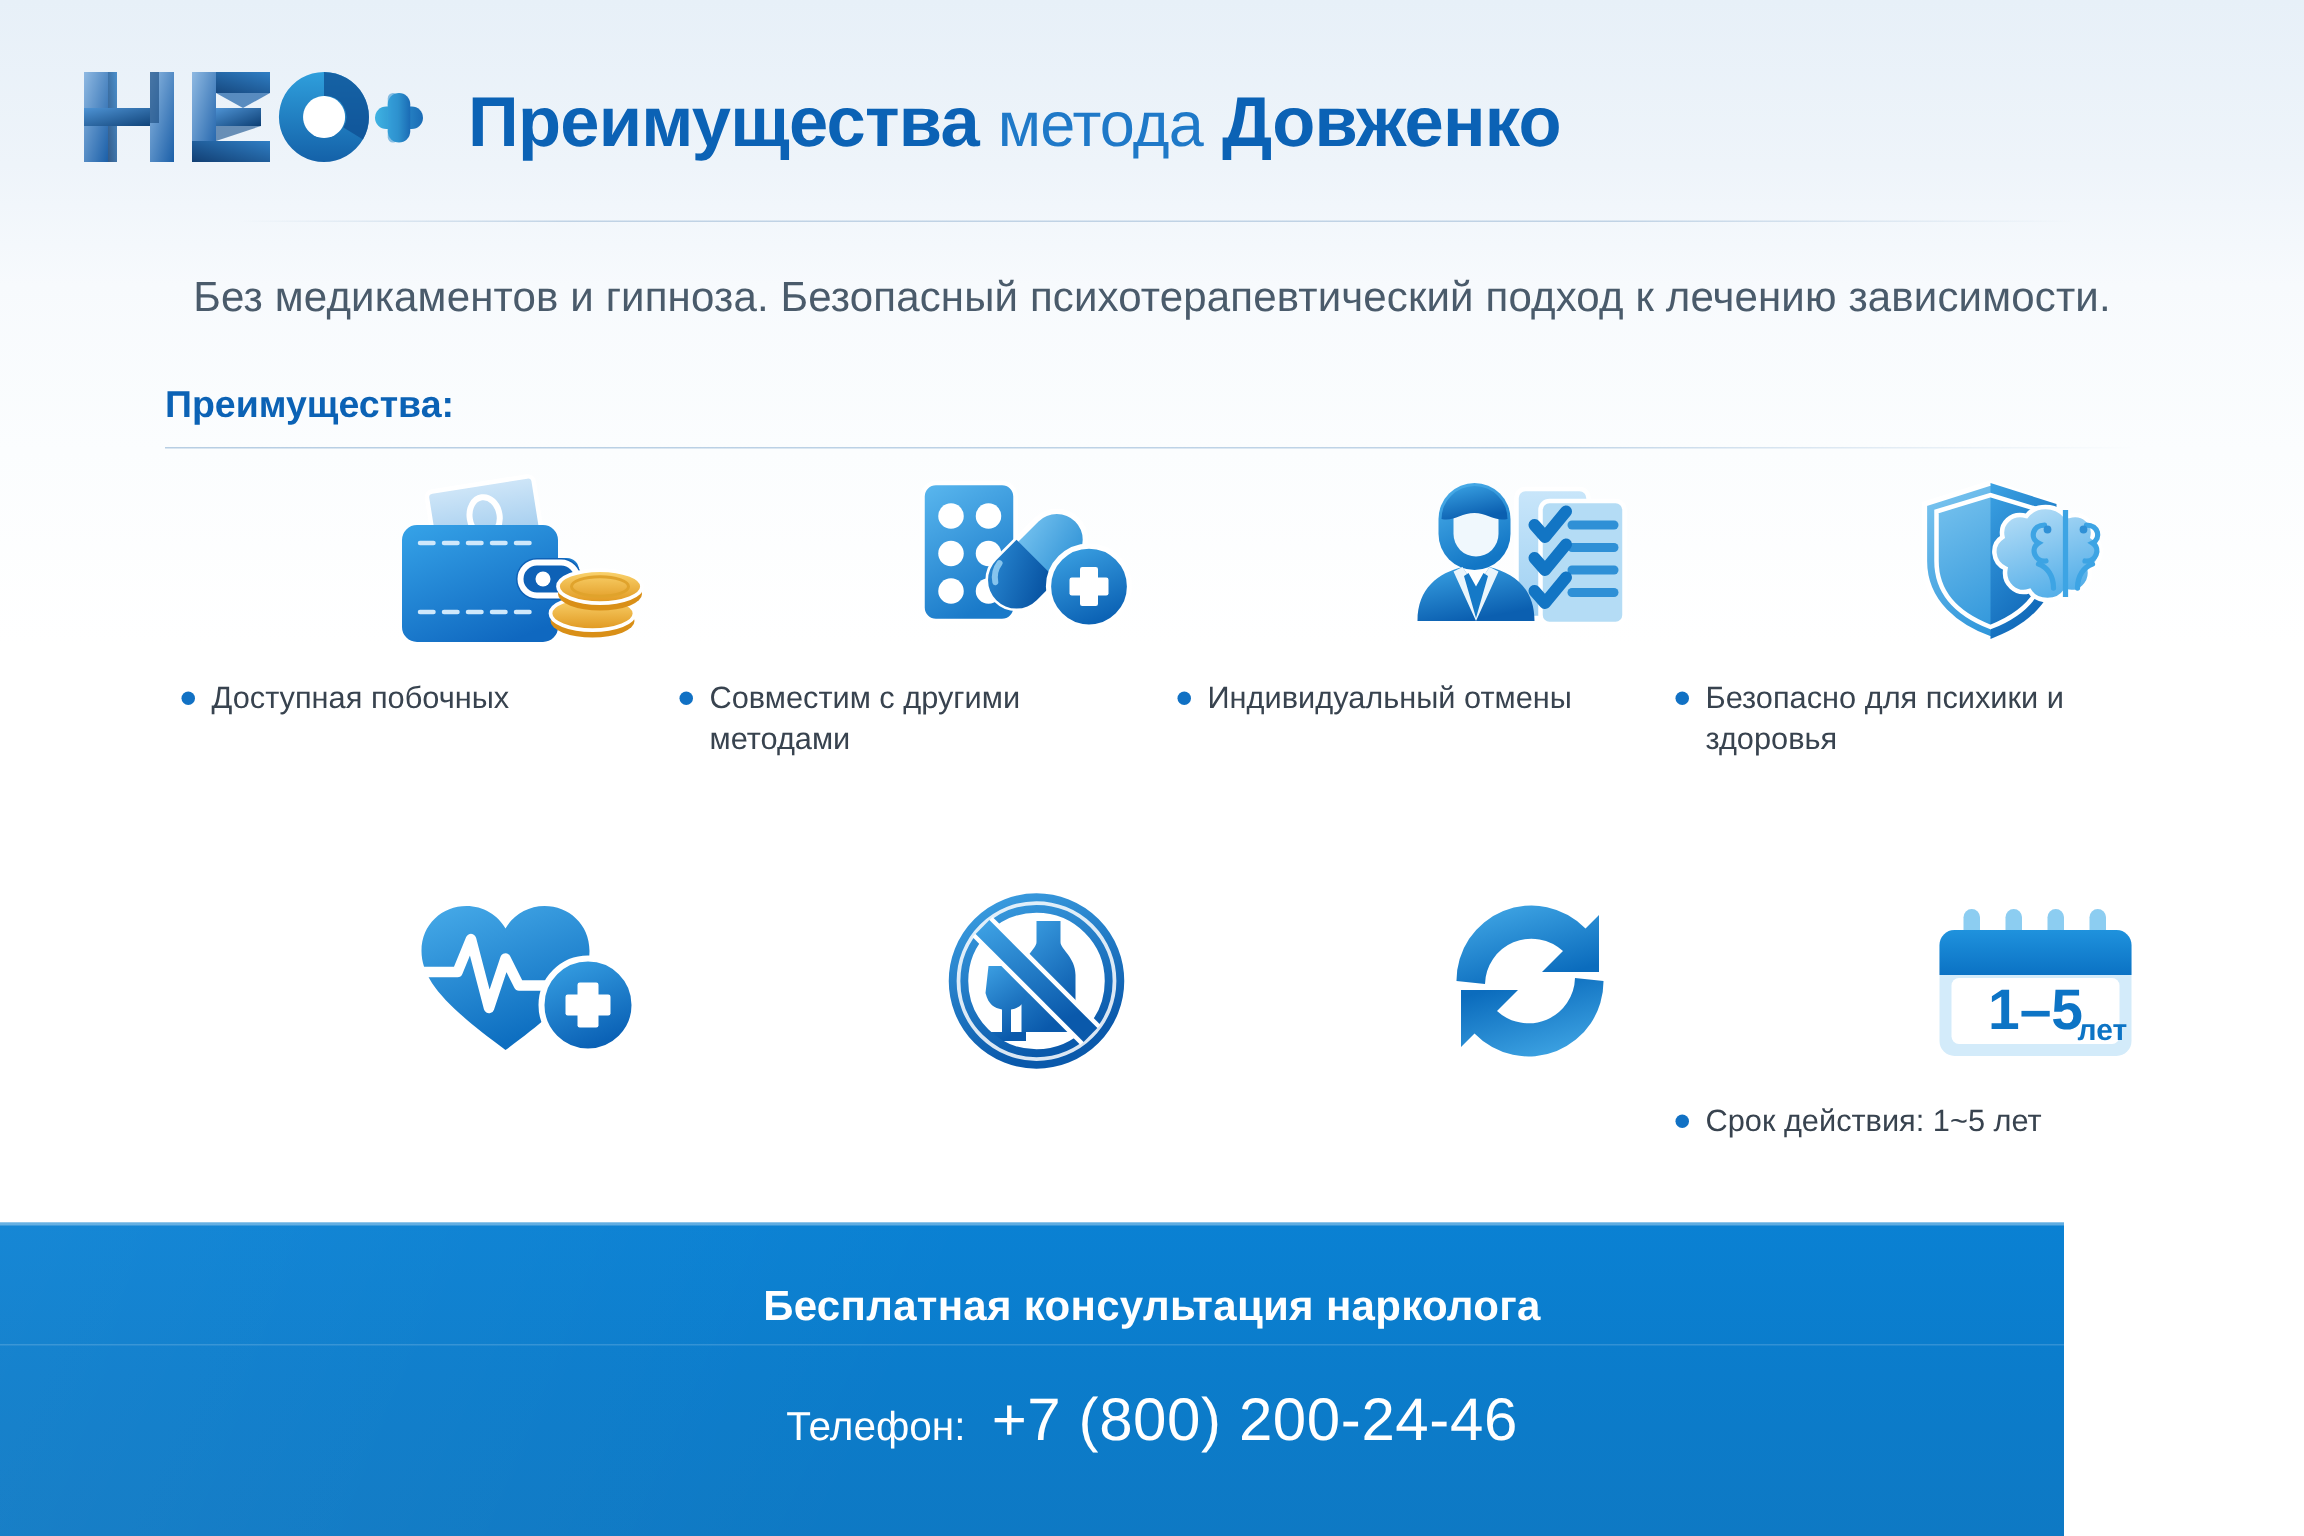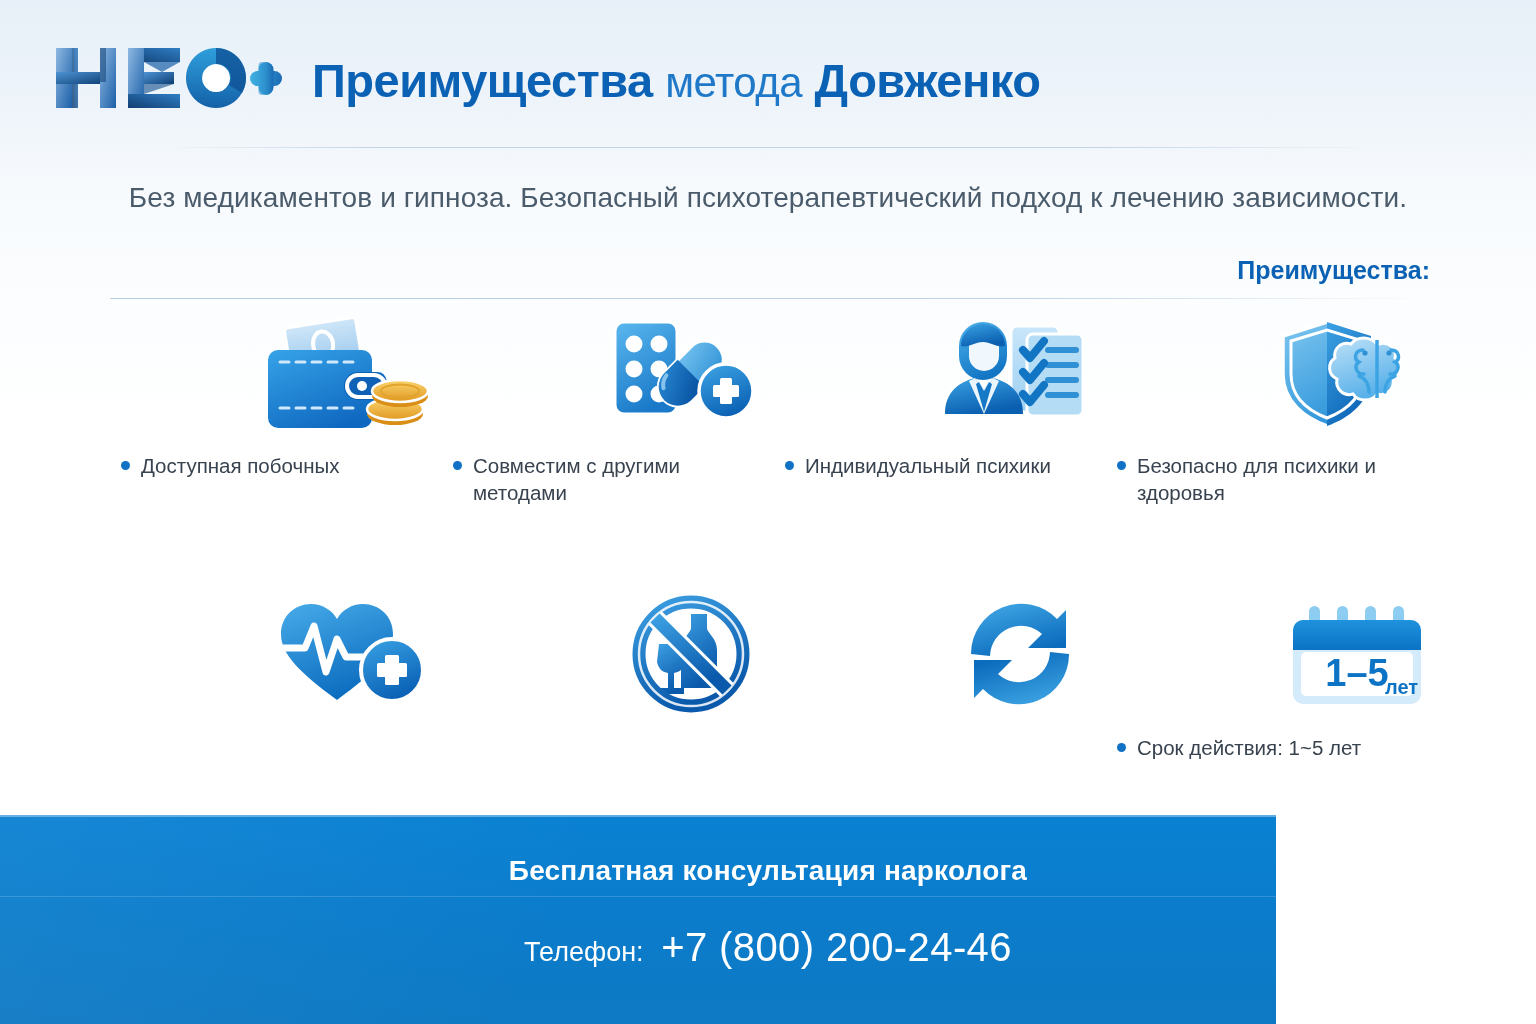--- a/index.html
+++ b/index.html
@@ -83,21 +83,20 @@
     position: absolute;
     left: 110px; top: 258px;
     width: 1320px;
     height: 42px;
   }
   .section-title {
     font-size: 25px;
     font-weight: 700;
     color: #0b62b5;
     line-height: 1;
-    text-align: right;
   }
   .section-rule {
     position: absolute;
     left: 0; top: 40px;
     width: 1315px; height: 1px;
     background: linear-gradient(90deg, rgba(160,190,218,.75) 0%, rgba(160,190,218,.65) 70%, rgba(160,190,218,0) 100%);
   }
 
   
   .grid {
@@ -138,21 +137,21 @@
     font-size: 20.5px;
     line-height: 1.32;
     color: #38434f;
     max-width: 252px;
   }
 
   
   .footer {
     position: absolute;
     left: 0; top: 815px;
-    width: 1276px; height: 209px;
+    width: 1376px; height: 209px;
     background:
       linear-gradient(115deg, rgba(255,255,255,.05) 0%, rgba(255,255,255,0) 45%),
       linear-gradient(180deg, #0a81d3 0%, #0b7ccb 48%, #0e79c4 100%);
     overflow: hidden;
   }
   .footer::before {
     content: "";
     position: absolute;
     left: 0; top: 0; width: 1536px; height: 2px;
     background: rgba(255,255,255,.35);
@@ -388,21 +387,21 @@
           <path d="M22 32 a22 22 0 0 1 44 0 c-8 2 -14 -4 -22 -4 c-9 0 -14 6 -22 4 z" fill="url(#dg2)"></path>
 
           <path d="M6 100 c0 -22 14 -32 30 -36 l9 14 l9 -14 c16 4 30 14 30 36 z" fill="url(#dg2)"></path>
 
           <path d="M36 64 l9 14 l9 -14 l6 3 l-15 33 l-15 -33 z" fill="#eaf5fc"></path>
           <path d="M40 68 l5 9 l5 -9 l3 2 l-8 28 l-8 -28 z" fill="#1579c7"></path>
         </svg>
       </div>
       <div class="cell-label">
         <span class="bullet"></span>
-        <span class="cell-text">Индивидуальный психики</span>
+        <span class="cell-text">Индивидуальный отмены</span>
       </div>
     </div>
 
     <div class="cell">
       <div class="cell-icon">
         <svg width="160" height="118" viewBox="0 0 160 118">
           <defs>
             <linearGradient id="sg1" x1="0" y1="0" x2="0.5" y2="1">
               <stop offset="0%" stop-color="#7fc7f0"></stop>
                 <stop offset="100%" stop-color="#2e95da"></stop>

